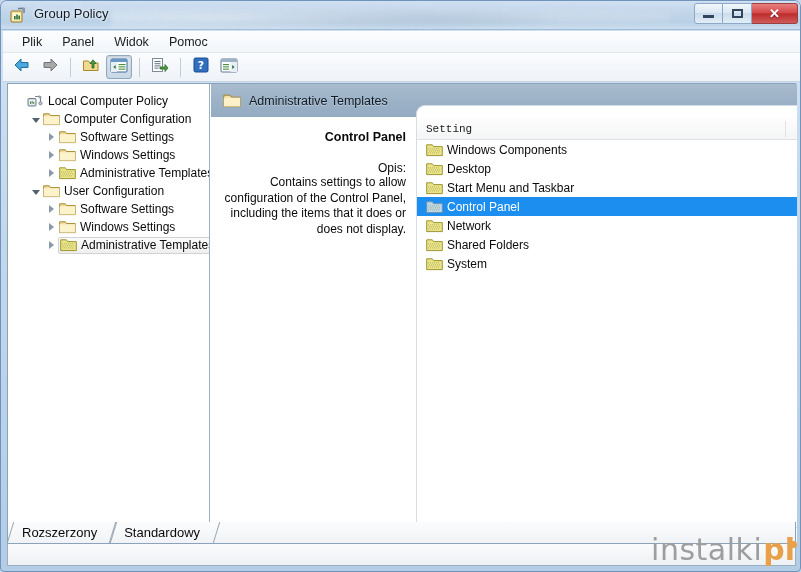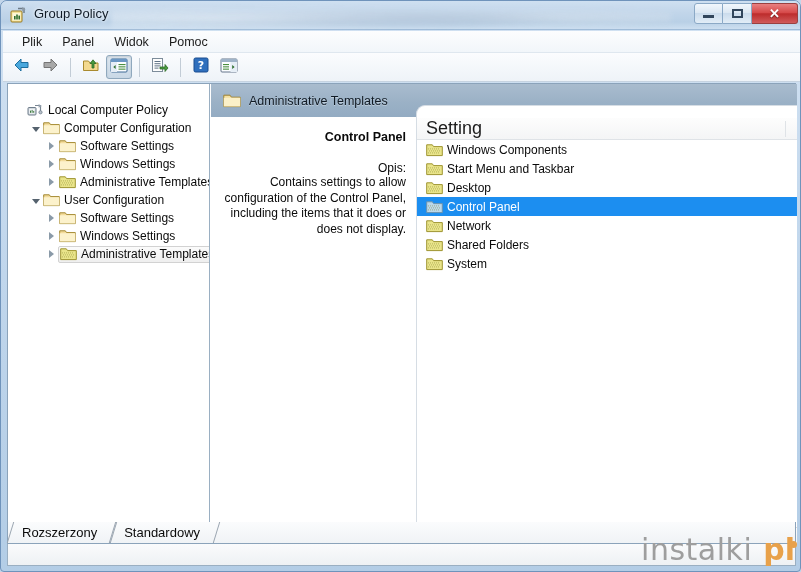--- a/index.html
+++ b/index.html
@@ -197,21 +197,21 @@
     border-left: 1px solid #d6dde4;
     border-top: 1px solid #d6dde4;
     overflow: hidden;
   }
   .list-head {
     position: absolute; left: 0; top: 12px; width: 380px; height: 22px;
     background: linear-gradient(180deg, #fdfdfd 0%, #f4f5f6 100%);
     border-bottom: 1px solid #dfe3e7;
     display: flex; align-items: center; padding-left: 9px;
   }
-  .list-head-cell { font-size: 18px; color: #1b1b1b; }
+  .list-head-cell { font-size: 11px; color: #1b1b1b; font-family: Liberation Mono, monospace; }
   .list-head-div { position: absolute; right: 11px; top: 3px; width: 1px; height: 16px; background: #dfe3e7; }
   .list-body { position: absolute; left: 0; top: 34px; width: 380px; bottom: 24px; }
   .list-row {
     height: 19px; display: flex; align-items: center;
     padding-left: 9px; font-size: 12px; color: #0a0a0a;
     cursor: default; white-space: nowrap;
   }
   .list-row .li-icon { width: 17px; height: 14px; margin-right: 4px; flex: 0 0 17px; }
   .list-row.selected { background: #1c8ef0; color: #ffffff; }
 
@@ -283,21 +283,21 @@
     position: absolute; right: 5px; bottom: 4px;
     display: flex; align-items: baseline;
     pointer-events: none; user-select: none;
   }
   .wm-instalki {
     font-size: 30px; color: #9e9e9e; letter-spacing: .5px;
     font-family: "DejaVu Sans", sans-serif;
   }
   .wm-pl {
     font-size: 30px; color: #e8a14a; font-weight: bold;
-    font-family: "DejaVu Sans", sans-serif; margin-left: 11px;
+    font-family: "DejaVu Sans", sans-serif; margin-left: 1px;
     position: relative;
   }
   .wm-dot {
     position: absolute; right: -2px; top: 9px;
     width: 7px; height: 7px; background: #e8a14a; border-radius: 50%;
   }
 </style>
 </head>
 <body>
 
@@ -421,21 +421,21 @@
           <path d="M12.2 7 L14.6 9 L12.2 11 Z" fill="#2f6e2f"></path>
         </svg>
       </span>
     </div>
   </div>
 
   <div class="content">
 
     <div class="tree-pane">
       <div class="tree-scroll">
-        <div id="tree-list" style="padding-top:17px;">
+        <div id="tree-list" style="padding-top:8px;">
             <div class="tree-row" style="padding-left: 5px;">
               <span class="twisty"></span>
               <span class="tr-label-wrap">
                 <span class="tr-icon"><svg width="17" height="14" viewBox="0 0 17 14">
                     <rect x="1" y="4.5" width="8" height="7.5" rx="1" fill="#d3d9de" stroke="#6e7d8b" stroke-width="1"></rect>
                     <rect x="2.3" y="6" width="5.4" height="4.6" fill="#f4f7fa"></rect>
                     <rect x="3" y="7.6" width="1" height="2.2" fill="#3f7a3f"></rect>
                     <rect x="4.6" y="6.9" width="1" height="2.9" fill="#3f7a3f"></rect>
                     <rect x="6.2" y="7.9" width="1" height="1.9" fill="#3f7a3f"></rect>
                     <path d="M8 2.5 L13.5 2.5 L13.5 8" fill="none" stroke="#7a8794" stroke-width="1.2"></path>
@@ -672,21 +672,21 @@
                       <rect x="11" y="7.4" width="1" height="1" fill="#8a8a35"></rect>
                       <rect x="13" y="7.4" width="1" height="1" fill="#8a8a35"></rect>
                       <rect x="2" y="9.4" width="1" height="1" fill="#8a8a35"></rect>
                       <rect x="4" y="9.4" width="1" height="1" fill="#8a8a35"></rect>
                       <rect x="6" y="9.4" width="1" height="1" fill="#8a8a35"></rect>
                       <rect x="8" y="9.4" width="1" height="1" fill="#8a8a35"></rect>
                       <rect x="10" y="9.4" width="1" height="1" fill="#8a8a35"></rect>
                       <rect x="12" y="9.4" width="1" height="1" fill="#8a8a35"></rect>
                     </g>
                   </svg></span>
-                <span>Start Menu and Taskbar</span>
+                <span>Desktop</span>
               </div>
               <div class="list-row">
                 <span class="li-icon"><svg width="17" height="14" viewBox="0 0 17 14">
                     <path d="M.7 1.8 L6.3 1.8 L7.6 3.6 L16.3 3.6 L16.3 12.6 L.7 12.6 Z" fill="#e9e48a" stroke="#9e9430" stroke-width="1" stroke-linejoin="round"></path>
                     <g opacity=".55">
                       <rect x="2" y="5.4" width="1" height="1" fill="#8a8a35"></rect>
                       <rect x="4" y="5.4" width="1" height="1" fill="#8a8a35"></rect>
                       <rect x="6" y="5.4" width="1" height="1" fill="#8a8a35"></rect>
                       <rect x="8" y="5.4" width="1" height="1" fill="#8a8a35"></rect>
                       <rect x="10" y="5.4" width="1" height="1" fill="#8a8a35"></rect>
@@ -698,21 +698,21 @@
                       <rect x="11" y="7.4" width="1" height="1" fill="#8a8a35"></rect>
                       <rect x="13" y="7.4" width="1" height="1" fill="#8a8a35"></rect>
                       <rect x="2" y="9.4" width="1" height="1" fill="#8a8a35"></rect>
                       <rect x="4" y="9.4" width="1" height="1" fill="#8a8a35"></rect>
                       <rect x="6" y="9.4" width="1" height="1" fill="#8a8a35"></rect>
                       <rect x="8" y="9.4" width="1" height="1" fill="#8a8a35"></rect>
                       <rect x="10" y="9.4" width="1" height="1" fill="#8a8a35"></rect>
                       <rect x="12" y="9.4" width="1" height="1" fill="#8a8a35"></rect>
                     </g>
                   </svg></span>
-                <span>Desktop</span>
+                <span>Start Menu and Taskbar</span>
               </div>
               <div class="list-row selected">
                 <span class="li-icon"><svg width="17" height="14" viewBox="0 0 17 14">
                     <path d="M.7 1.8 L6.3 1.8 L7.6 3.6 L16.3 3.6 L16.3 12.6 L.7 12.6 Z" fill="#bcd8ea" stroke="#6d93ad" stroke-width="1" stroke-linejoin="round"></path>
                     <g opacity=".55">
                       <rect x="2" y="5.4" width="1" height="1" fill="#8a8a35"></rect>
                       <rect x="4" y="5.4" width="1" height="1" fill="#8a8a35"></rect>
                       <rect x="6" y="5.4" width="1" height="1" fill="#8a8a35"></rect>
                       <rect x="8" y="5.4" width="1" height="1" fill="#8a8a35"></rect>
                       <rect x="10" y="5.4" width="1" height="1" fill="#8a8a35"></rect>

